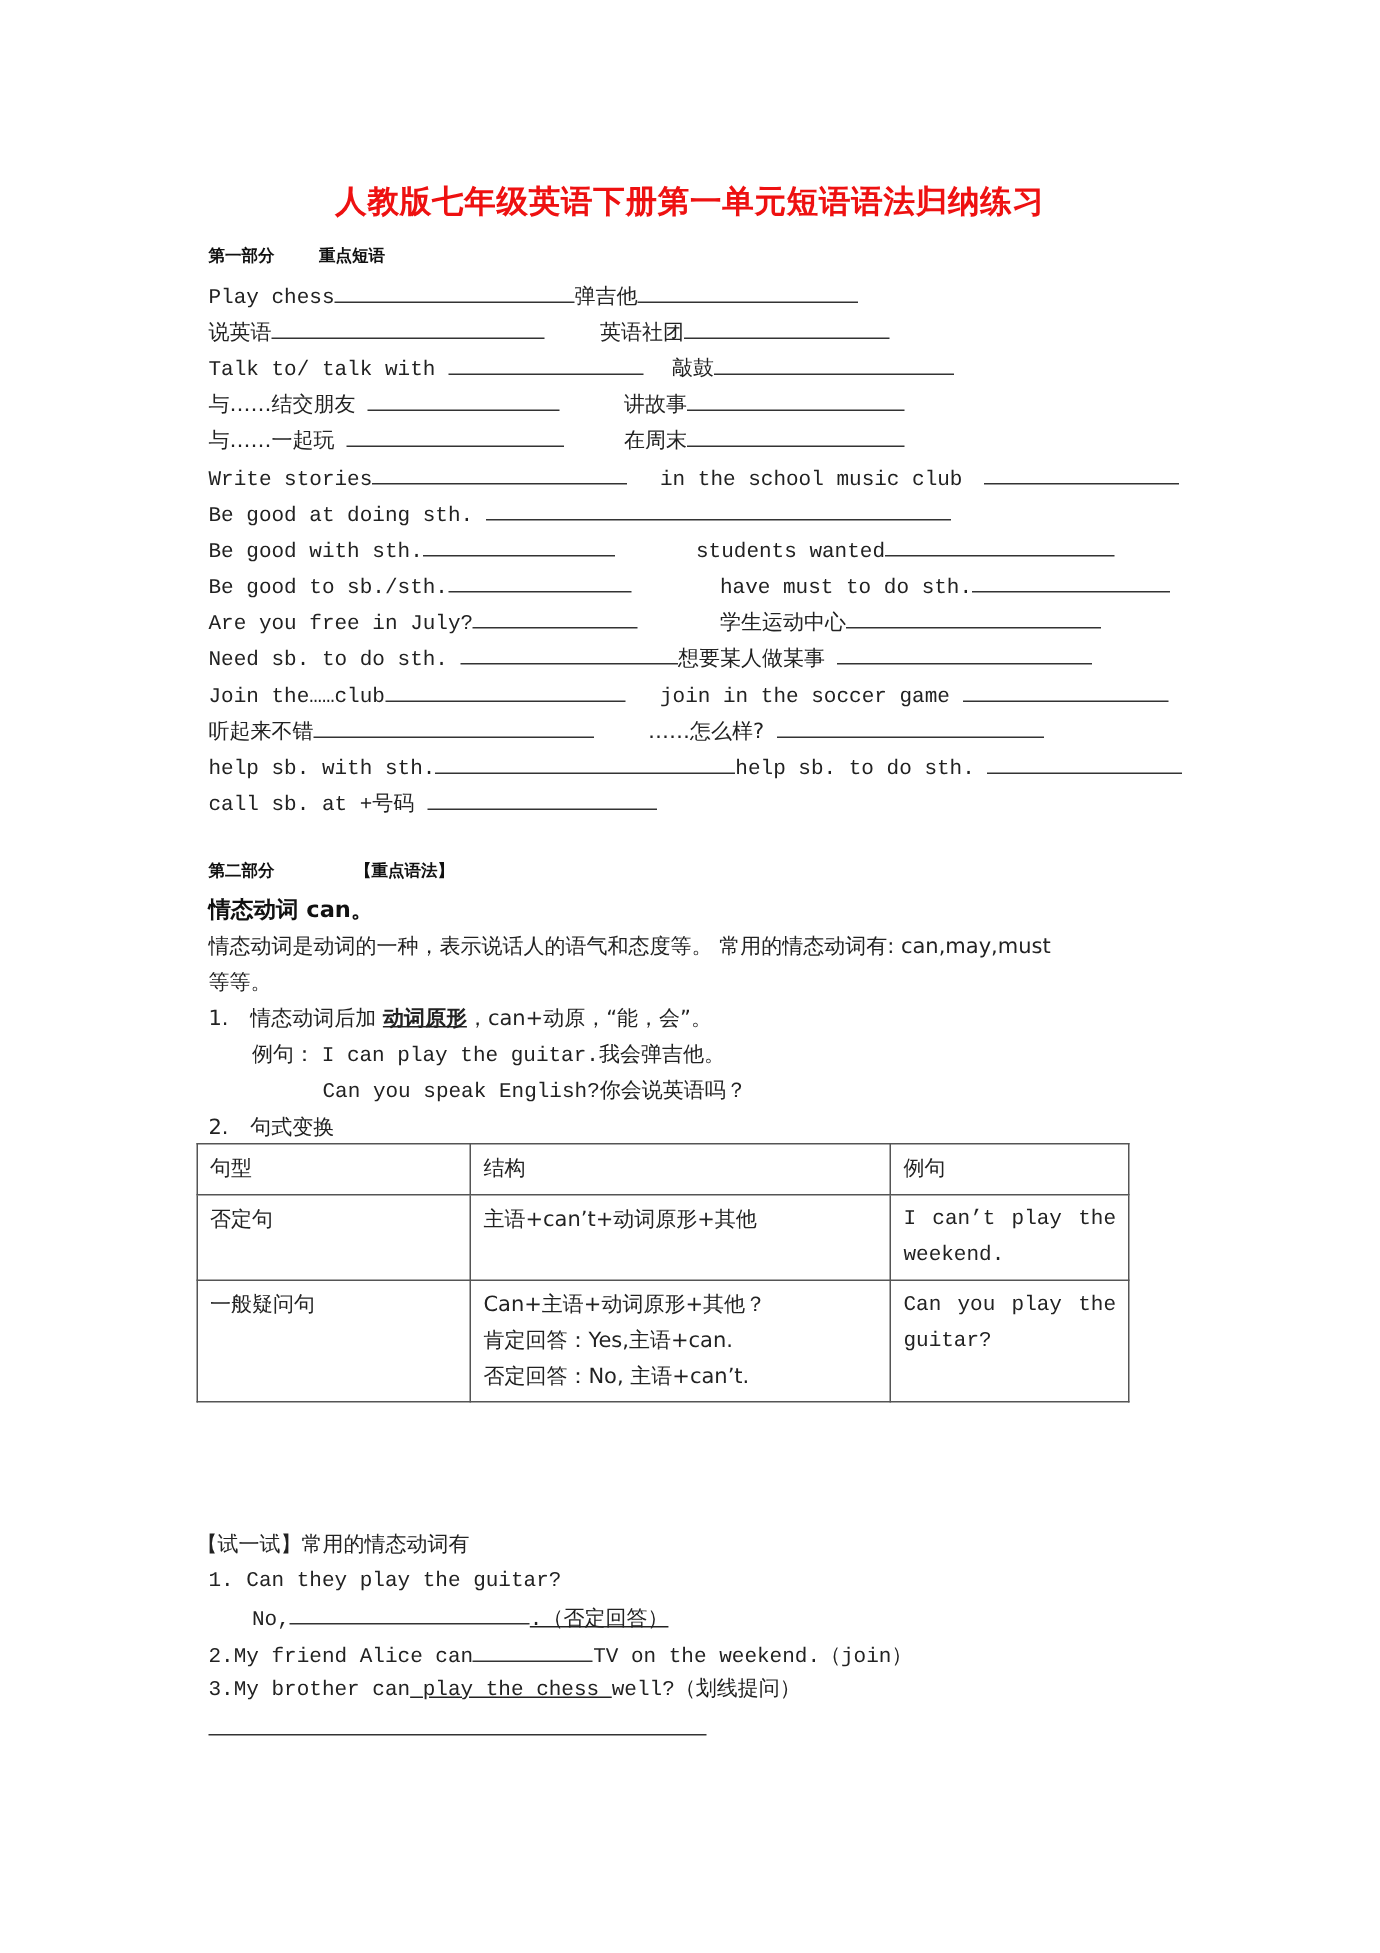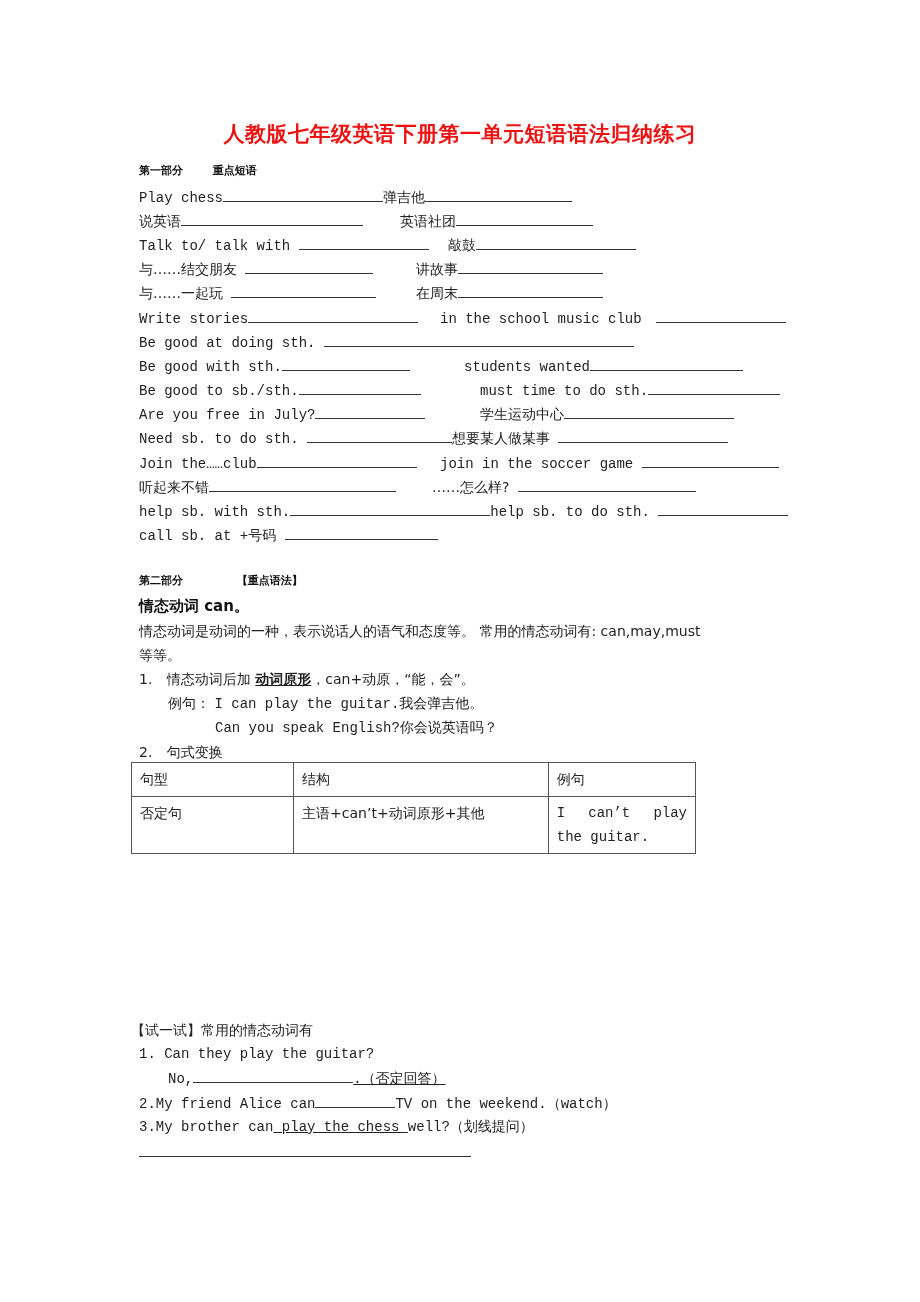--- a/index.html
+++ b/index.html
@@ -10,21 +10,21 @@
            font-size: 21px; font-weight: bold; letter-spacing: 0.5px;
            font-family: "DejaVu Sans", sans-serif; }
   .h2 { font-family: "DejaVu Sans", sans-serif; font-weight: bold; font-size: 11px; color: #111; }
   .line { font-family: "Liberation Mono", "DejaVu Sans Mono", monospace; font-size: 14px; color: #222; line-height: 20px; }
   .blank { display: inline-block; border-bottom: 1px solid #333; height: 14px; vertical-align: baseline; }
   .cn { font-family: "DejaVu Sans", sans-serif; font-size: 14px; }
   .body-text { font-family: "DejaVu Sans", sans-serif; font-size: 14px; color: #222; line-height: 20px; }
   .mono { font-family: "Liberation Mono", "DejaVu Sans Mono", monospace; }
   .ul { text-decoration: underline; }
   .bold { font-weight: bold; }
-  table.grammar { position: absolute; left: 131px; top: 762px; width: 565px; border-collapse: collapse;
+  table.grammar { position: absolute; left: 131px; top: 762px; width: 622px; border-collapse: collapse;
                   font-size: 14px; color: #222; }
   table.grammar td { border: 1px solid #555; vertical-align: top; padding: 4px 8px 4px 8px; line-height: 24px;
                      font-family: "DejaVu Sans", sans-serif; }
   table.grammar td.ex { font-family: "Liberation Mono", "DejaVu Sans Mono", monospace; text-align: justify; }
   .col1 { width: 174px; } .col2 { width: 274px; } .col3 { width: 146px; }
 </style>
 </head>
 <body>
 
 <div class="abs title">人教版七年级英语下册第一单元短语语法归纳练习</div>
@@ -86,21 +86,21 @@
   <span>Be good with sth.</span><span class="blank" style="width:128px"></span>
 </div>
 <div class="abs line" style="left:464px; top:356px;">
   <span>students wanted</span><span class="blank" style="width:153px"></span>
 </div>
 
 <div class="abs line" style="left:139px; top:380px;">
   <span>Be good to sb./sth.</span><span class="blank" style="width:122px"></span>
 </div>
 <div class="abs line" style="left:480px; top:380px;">
-  <span>must time to do sth.</span><span class="blank" style="width:132px"></span>
+  <span>have must to do sth.</span><span class="blank" style="width:132px"></span>
 </div>
 
 <div class="abs line" style="left:139px; top:404px;">
   <span>Are you free in July?</span><span class="blank" style="width:110px"></span>
 </div>
 <div class="abs line" style="left:480px; top:404px;">
   <span class="cn">学生运动中心</span><span class="blank" style="width:170px"></span>
 </div>
 
 <div class="abs line" style="left:139px; top:428px;">
@@ -162,29 +162,38 @@
 <table class="grammar">
   <tbody>
       <tr style="height:34px">
     <td class="col1">句型</td>
     <td class="col2">结构</td>
     <td class="col3">例句</td>
   </tr>
   <tr style="height:49px">
     <td>否定句</td>
     <td>主语+can’t+动词原形+其他</td>
-    <td class="ex">I can’t play the guitar.</td>
+    <td class="ex">I can’t play the weekend.</td>
+  </tr>
+  <tr style="height:73px">
+    <td>一般疑问句</td>
+    <td>
+      <div>Can+主语+动词原形+其他？</div>
+      <div>肯定回答：Yes,主语+can.</div>
+      <div>否定回答：No, 主语+can’t.</div>
+    </td>
+    <td class="ex">Can you play the guitar?</td>
   </tr>
 </tbody>
   </table>
 
 <div class="abs body-text" style="left:131px; top:1020px;">【试一试】常用的情态动词有</div>
 <div class="abs body-text mono" style="left:139px; top:1044px;">1.  Can they play the guitar?</div>
 <div class="abs body-text mono" style="left:168px; top:1068px;">
   <span>No,</span><span class="blank" style="width:160px"></span><span class="ul">.（否定回答）</span>
 </div>
 <div class="abs body-text mono" style="left:139px; top:1093px;">
-  <span>2.My friend Alice can</span><span class="blank" style="width:80px"></span><span>TV on the weekend.（watch）</span>
+  <span>2.My friend Alice can</span><span class="blank" style="width:80px"></span><span>TV on the weekend.（join）</span>
 </div>
 <div class="abs body-text mono" style="left:139px; top:1117px;">
   <span>3.My brother can</span><span class="ul" style="white-space:pre"> play the chess </span><span>well?（划线提问）</span>
 </div>
 <div class="abs" style="left:139px; top:1156px; width:332px; border-bottom:1px solid #333;"></div>
 
 </body></html>

